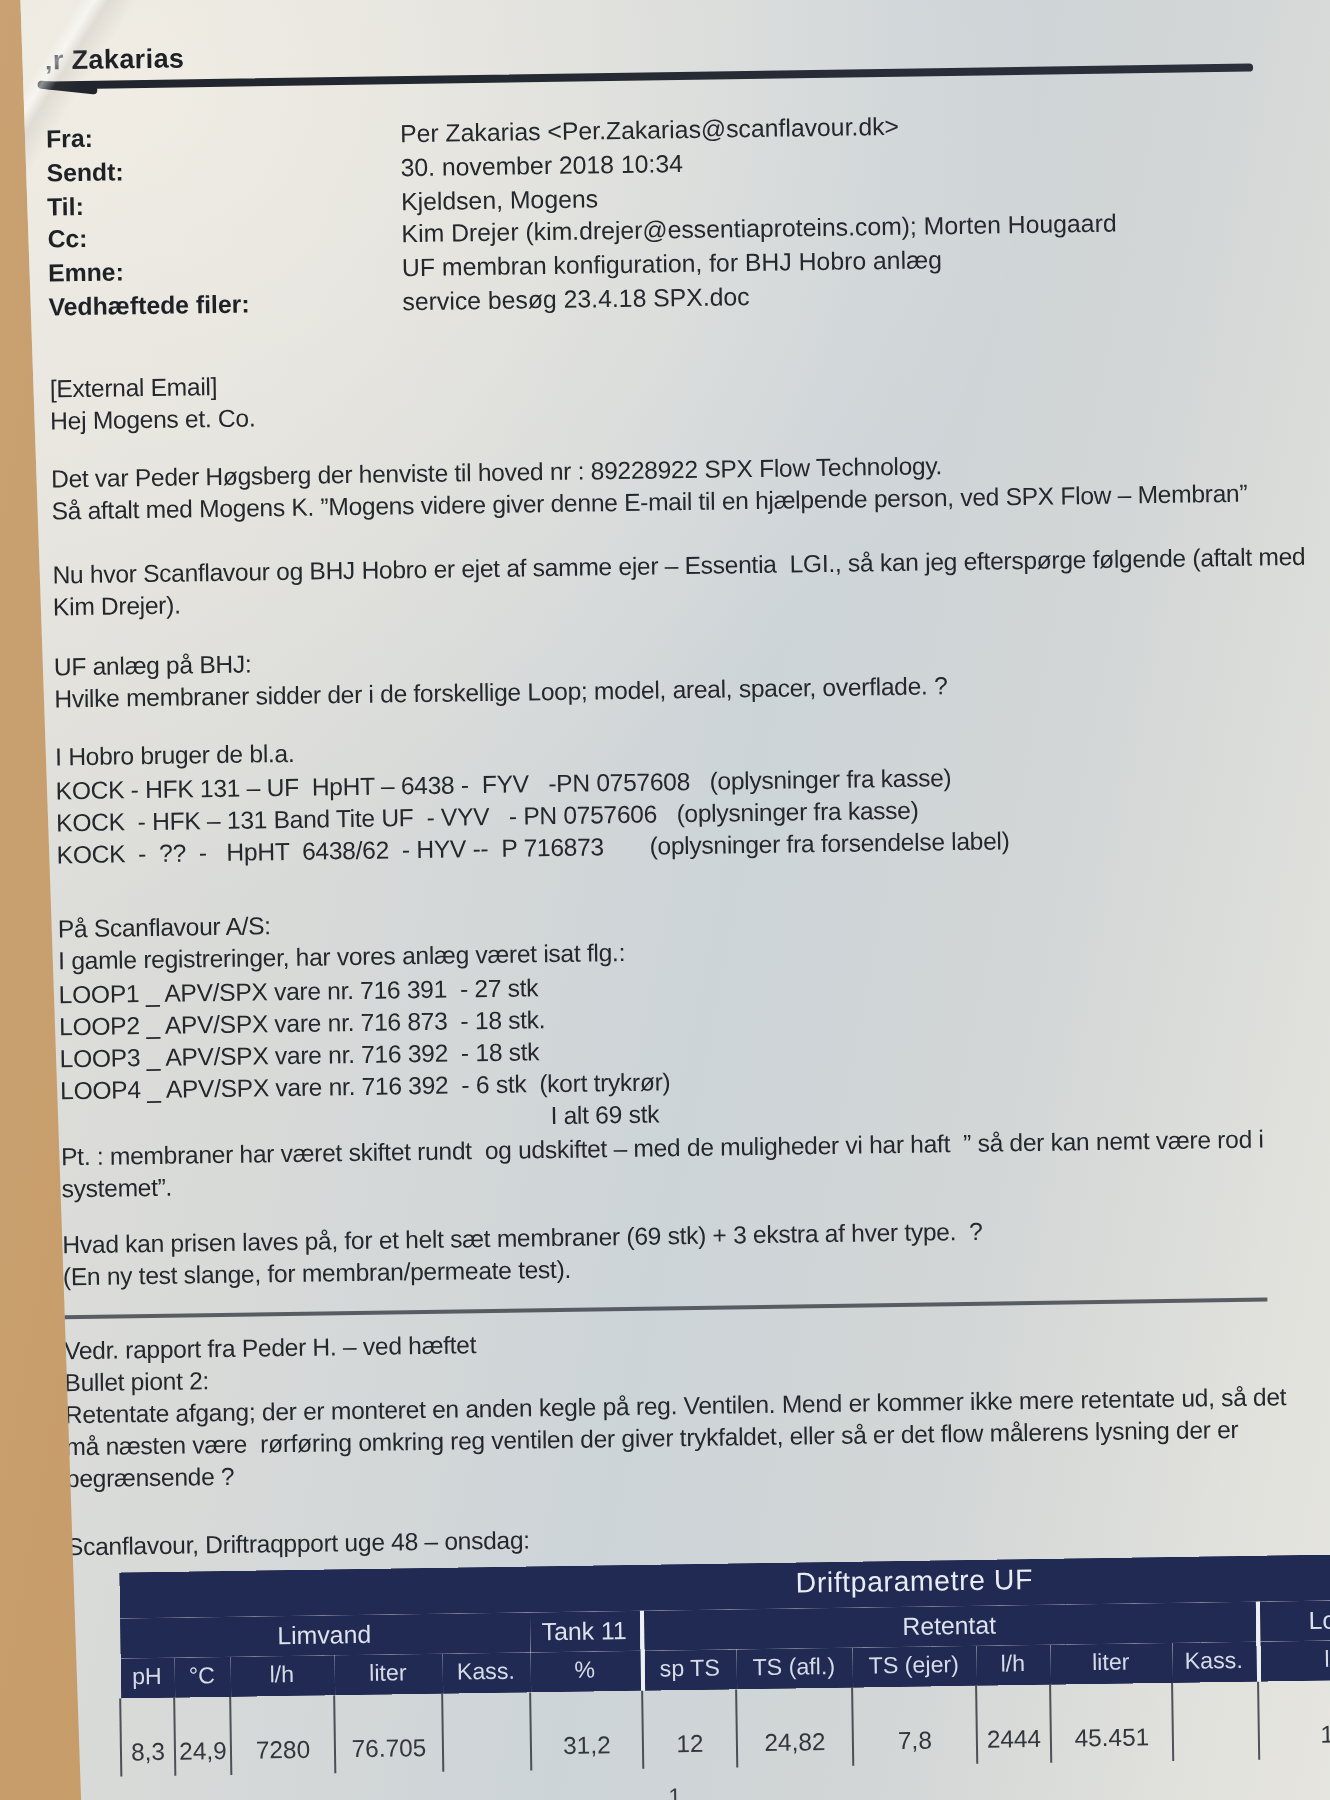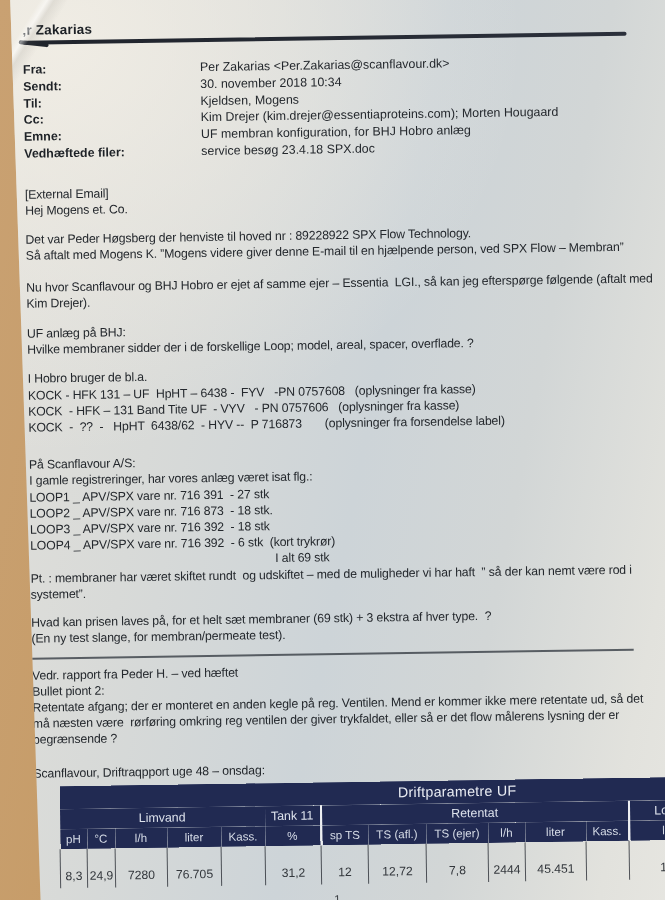--- a/index.html
+++ b/index.html
@@ -198,21 +198,21 @@
             <td>l/h</td>
           </tr>
           <tr class="t-data">
             <td>8,3</td>
             <td>24,9</td>
             <td>7280</td>
             <td>76.705</td>
             <td></td>
             <td>31,2</td>
             <td>12</td>
-            <td>12,72</td>
+            <td>24,82</td>
             <td>7,8</td>
             <td>2444</td>
             <td>45.451</td>
             <td></td>
             <td>1.9</td>
           </tr>
         </tbody>
           </table>
       </div>
 

